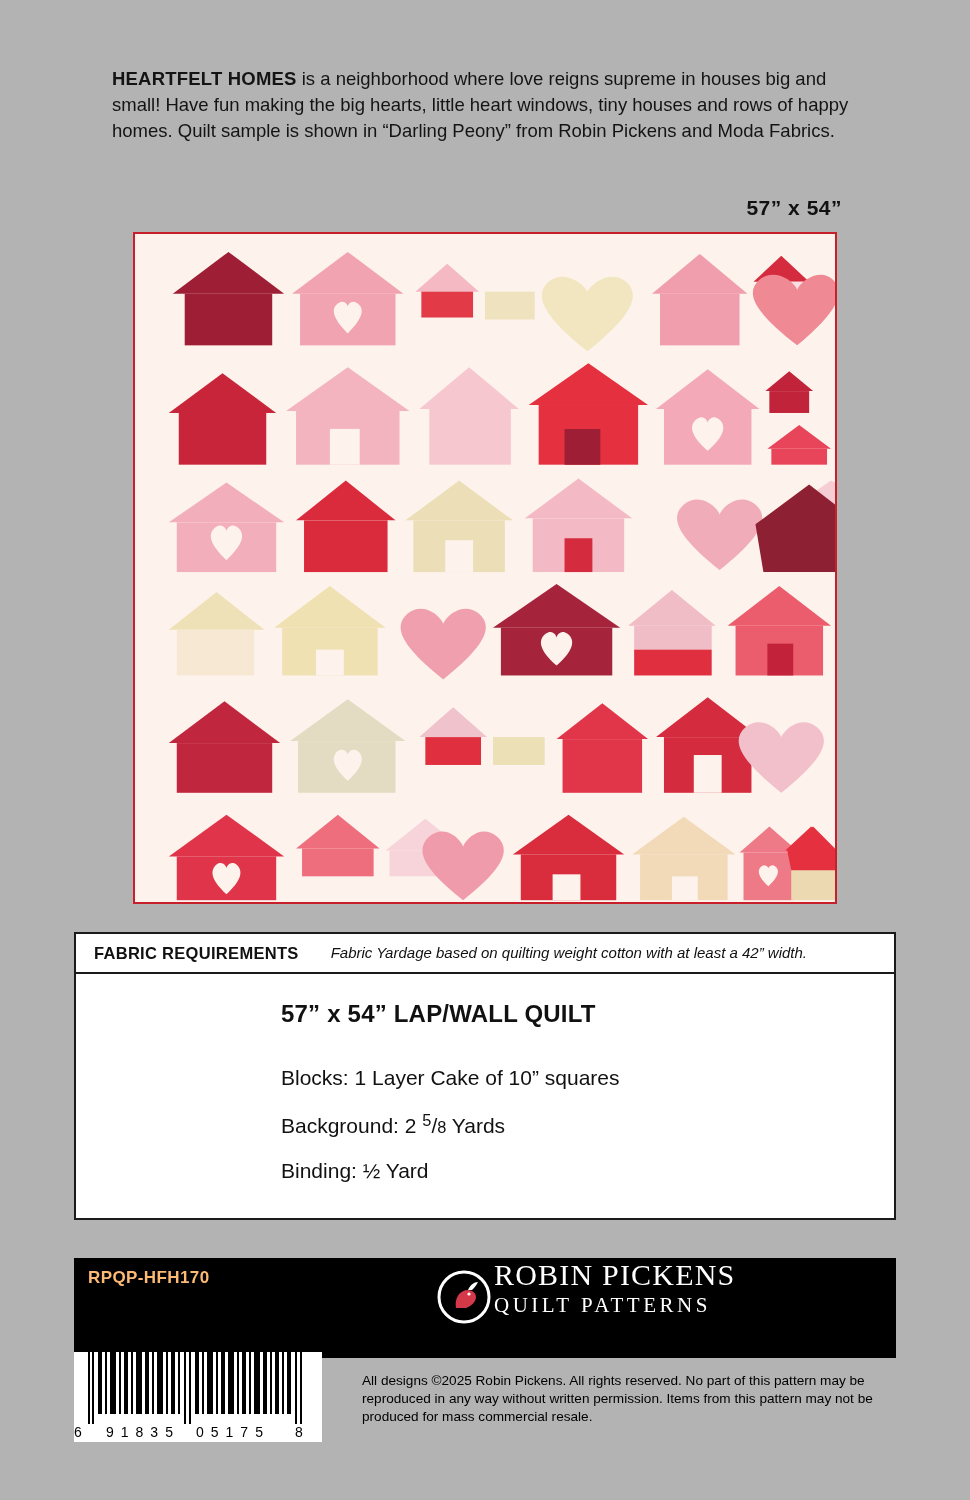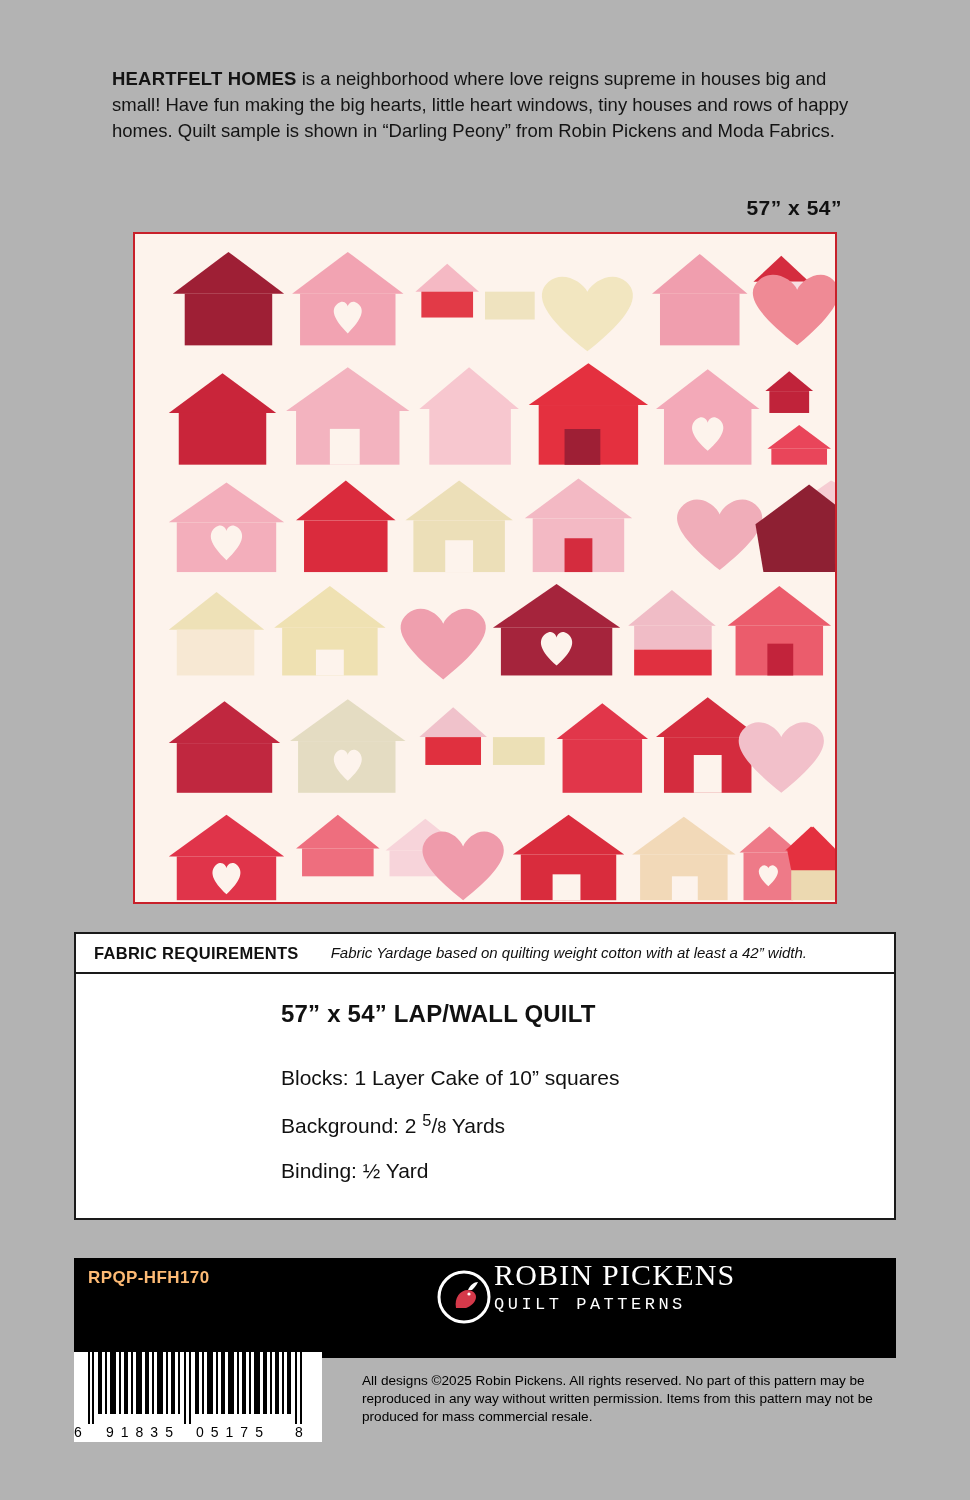--- a/index.html
+++ b/index.html
@@ -132,24 +132,24 @@
     top: 0;
     color: #fff;
   }
   .brand-name {
     font-size: 30px;
     letter-spacing: 1.2px;
     line-height: 34px;
     font-family: "Liberation Serif", serif;
   }
   .brand-sub {
-    font-size: 17px;
+    font-size: 21px;
     letter-spacing: 3.5px;
     line-height: 26px;
-    font-family: Liberation Mono, monospace;
+    font-family: Liberation Serif, serif;
   }
   .brand-logo {
     position: absolute;
     left: 362px;
     top: 10px;
     width: 56px;
     height: 58px;
   }
   .brand-url {
     position: absolute;

